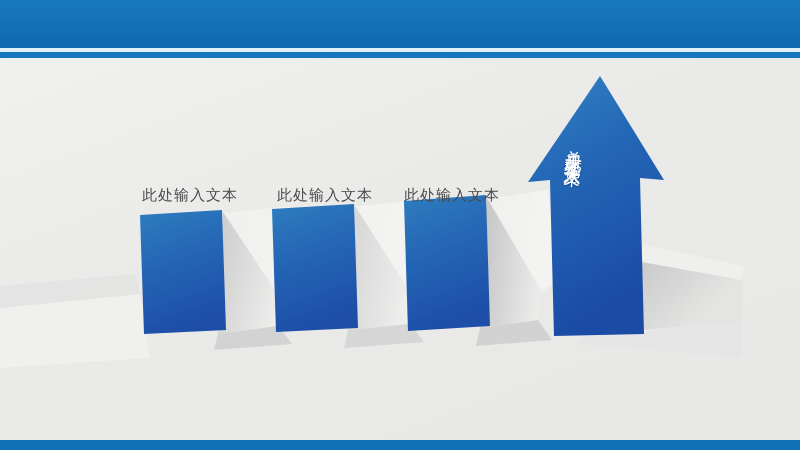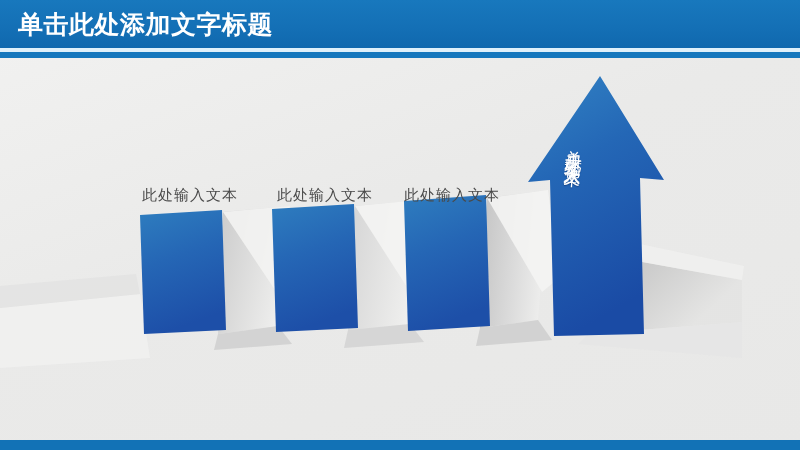--- a/index.html
+++ b/index.html
@@ -112,21 +112,20 @@
     transform-origin: top center;
     text-shadow: 0 1px 1px rgba(10,40,90,0.45);
   }
 </style>
 </head>
 <body>
 
 <div id="slide">
 
   <div id="title-band"></div>
-  <div id="title-text">单击此处添加文字标题</div>
   <div id="title-gap"></div>
   <div id="title-underbar"></div>
 
   <div id="stage">
 
     <svg class="shadow-svg" viewBox="0 0 800 382">
       <defs>
         <linearGradient id="shA" x1="0" y1="0" x2="1" y2="0.4">
           <stop offset="0%" stop-color="#c9c9c9"></stop>
           <stop offset="100%" stop-color="#eeeeed"></stop>

